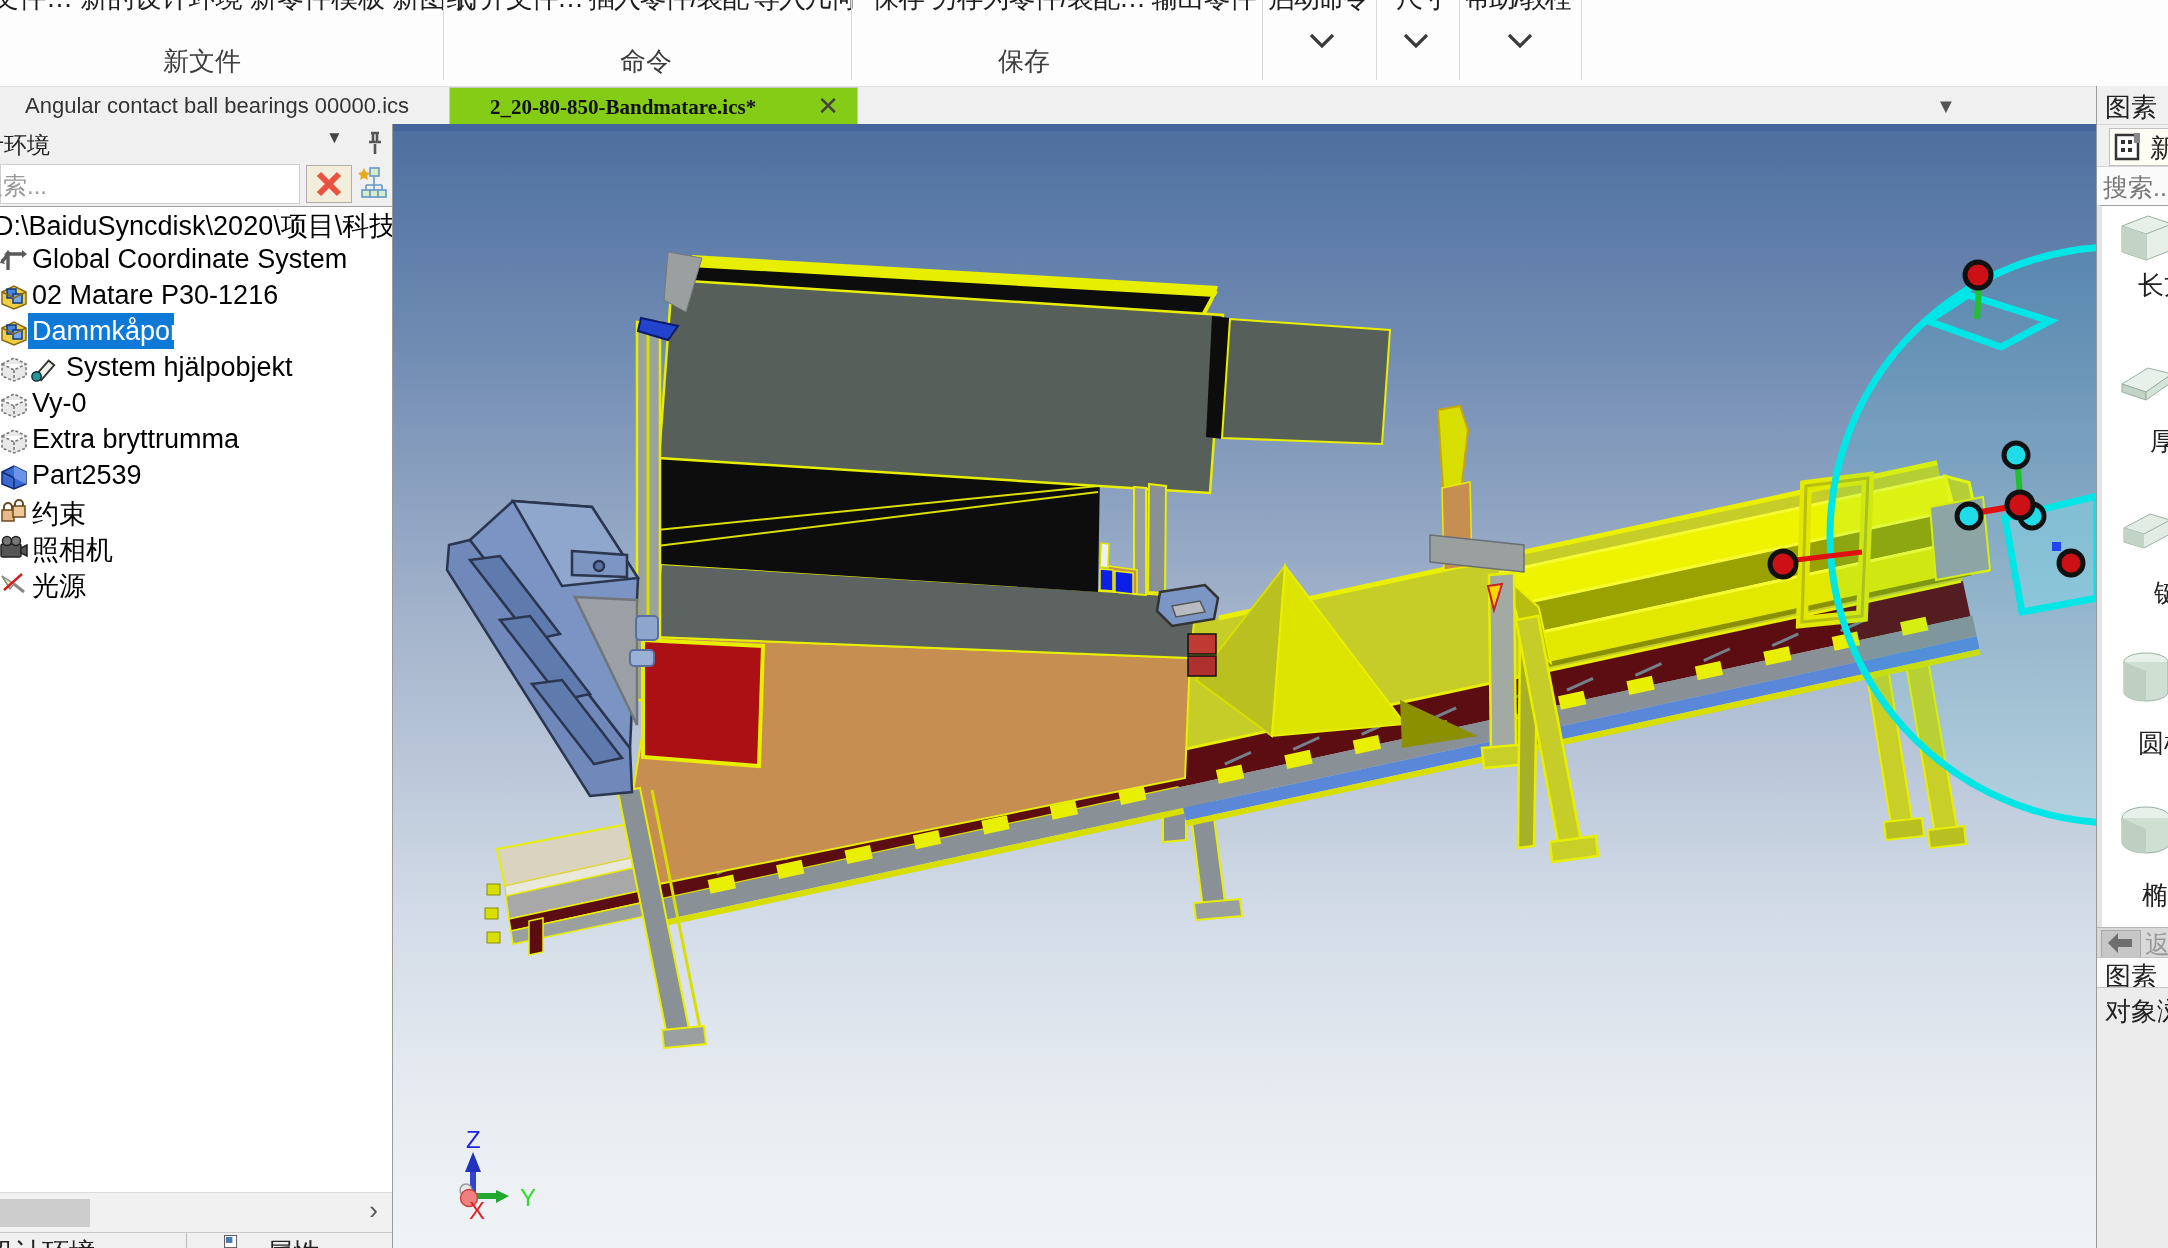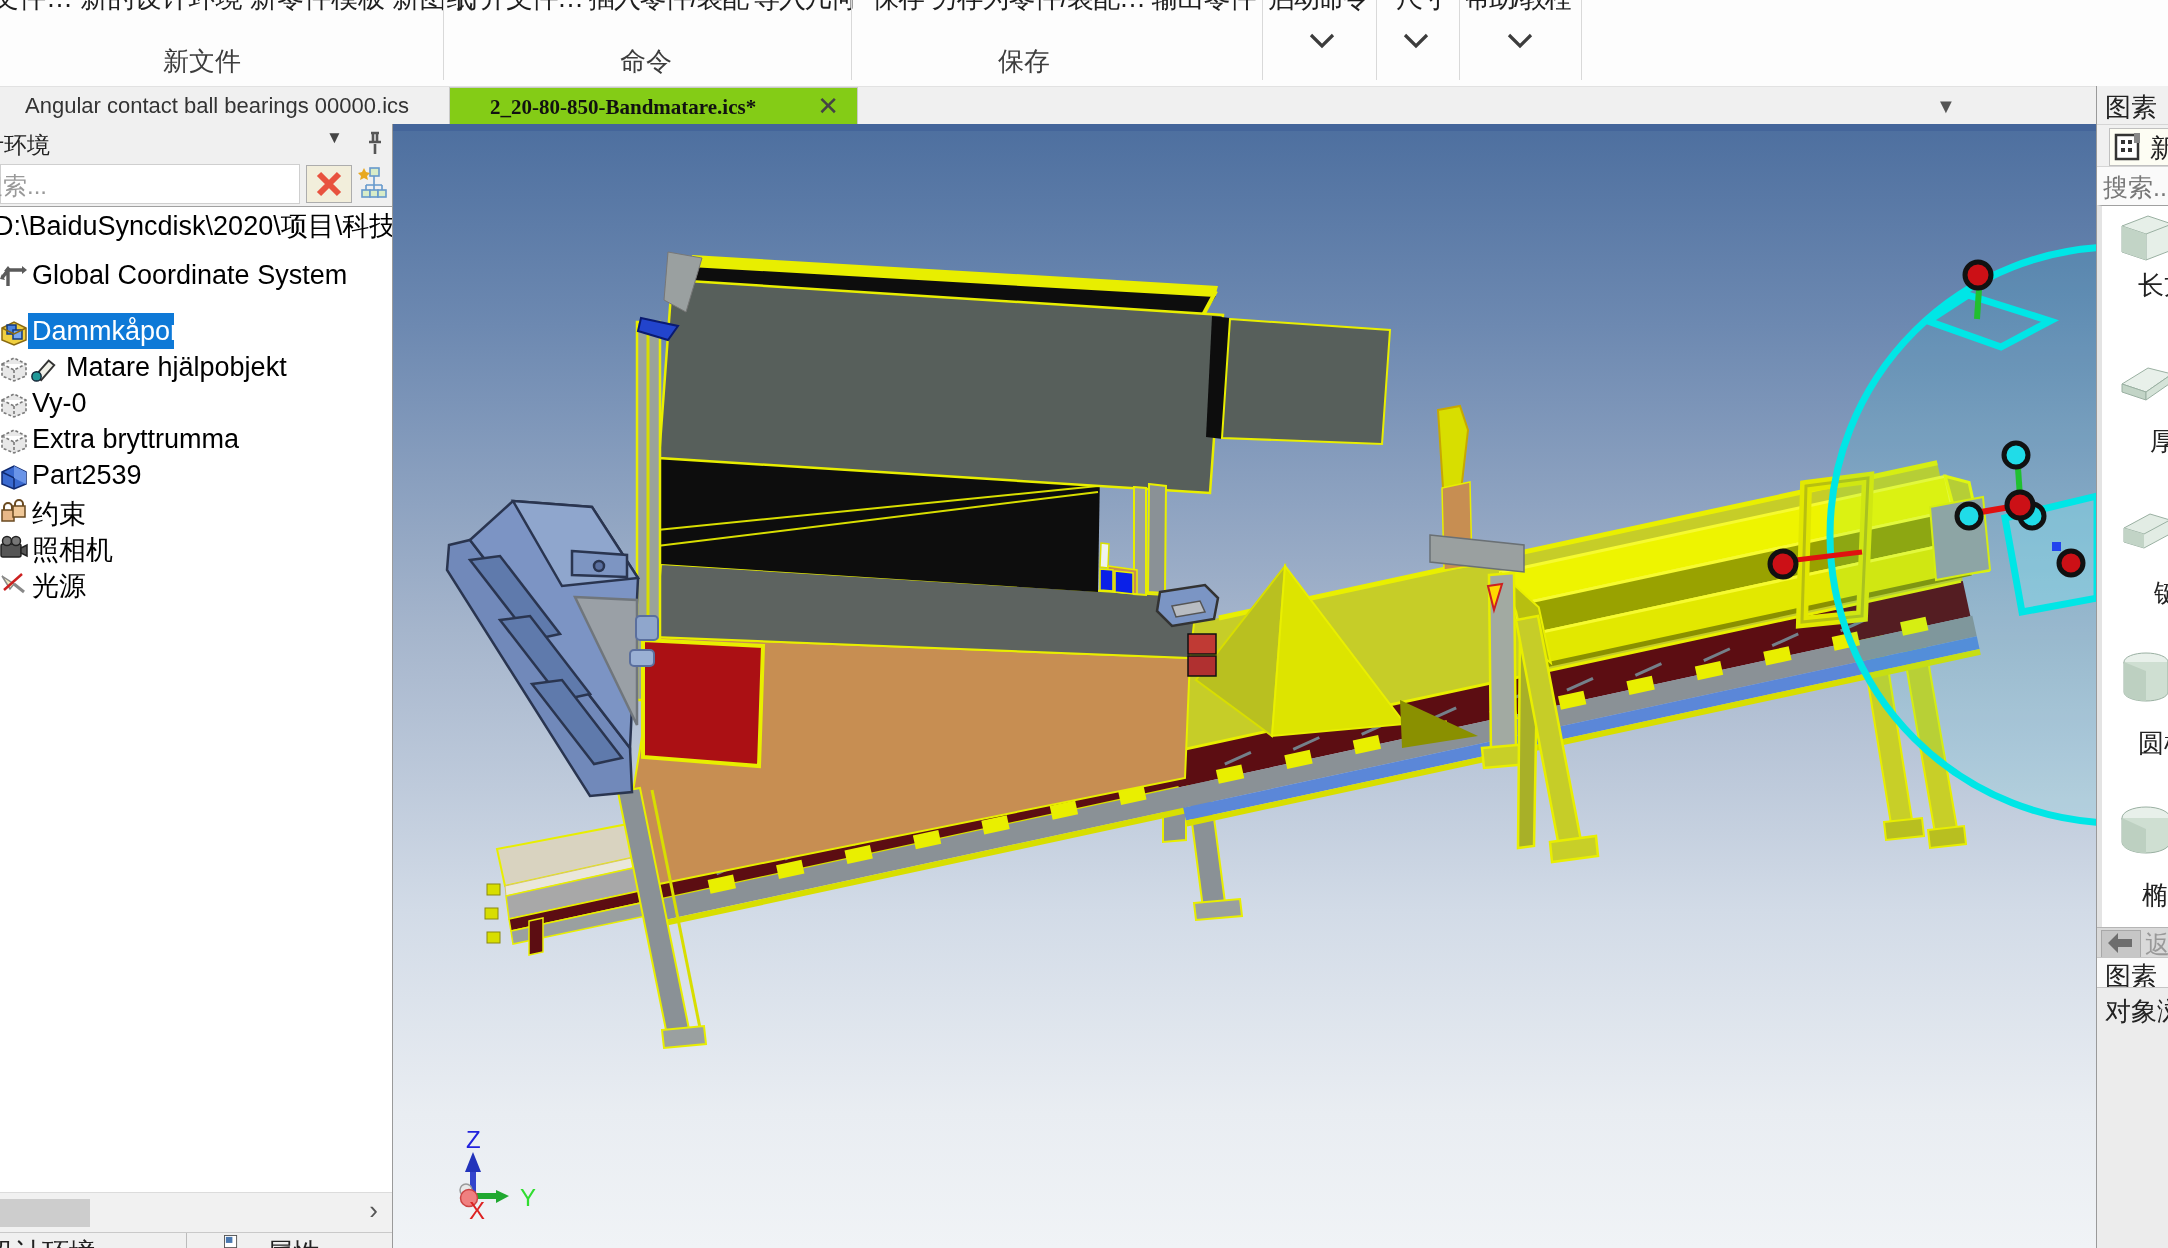--- a/index.html
+++ b/index.html
@@ -107,48 +107,57 @@
             <rect x="14" y="25" width="8" height="7"></rect>
             <rect x="22" y="25" width="8" height="7"></rect>
         </g>
         <path d="M8 3 l2 4 4 1 -3 3 1 4 -4 -2 -4 2 1 -4 -3 -3 4 -1 z" fill="#e8a820"></path>
       </svg>
     </div>
     <div id="lptree">
       <div class="trow" style="top:0px;">
           <span class="txt" style="left:-6px;">D:\BaiduSyncdisk\2020\项目\科技部</span>
         </div>
-      <div class="trow" style="top:52px;padding-left:12px;">
+      <div class="trow" style="top:36px;padding-left:12px;">
           <svg class="ticon" viewBox="0 0 28 28">
             <g stroke="#5a5a5a" stroke-width="3.4" fill="none">
               <path d="M8 24 V8 M8 8 h14 M8 8 L2 16"></path>
               <path d="M8 4 l-4 5 8 0 z M22 4 l5 4 -5 4 z M2 12 l-2 5 5 1 z" fill="#5a5a5a" stroke="none"></path>
             </g>
           </svg>
           <span class="txt" style="left:32px;">Global Coordinate System</span>
         </div>
-      <div class="trow" style="top:108px;">
-          <div style="position:absolute;left:28px;top:-2px;width:146px;height:36px;background:#0e79d7;"></div>
+      <div class="trow" style="top:72px;">
           <svg class="ticon" viewBox="0 0 28 28">
             <path d="M2 10 L14 4 26 10 26 22 14 27 2 22 Z" fill="#f0d040" stroke="#8a6a10" stroke-width="1.5"></path>
             <rect x="7" y="7" width="9" height="9" fill="#4a84e0" stroke="#123a80" stroke-width="1.5"></rect>
             <rect x="13" y="12" width="9" height="9" fill="#78a8f0" stroke="#123a80" stroke-width="1.5"></rect>
             <path d="M2 10 L14 16 26 10" fill="none" stroke="#8a6a10" stroke-width="1.5"></path>
           </svg>
+          <span class="txt" style="left:32px;">02 Matare P30-1216</span>
+        </div>
+      <div class="trow" style="top:108px;">
+          <div style="position:absolute;left:28px;top:-2px;width:146px;height:36px;background:#0e79d7;"></div>
+          <svg class="ticon" viewBox="0 0 28 28">
+            <path d="M2 10 L14 4 26 10 26 22 14 27 2 22 Z" fill="#f0d040" stroke="#8a6a10" stroke-width="1.5"></path>
+            <rect x="7" y="7" width="9" height="9" fill="#4a84e0" stroke="#123a80" stroke-width="1.5"></rect>
+            <rect x="13" y="12" width="9" height="9" fill="#78a8f0" stroke="#123a80" stroke-width="1.5"></rect>
+            <path d="M2 10 L14 16 26 10" fill="none" stroke="#8a6a10" stroke-width="1.5"></path>
+          </svg>
           <span class="txt" style="left:32px;color:#fff;">Dammkåpor</span>
         </div>
       <div class="trow" style="top:144px;">
           <svg class="ticon" viewBox="0 0 28 28">
             <path d="M2 10 L14 4 26 10 26 22 14 27 2 22 Z M2 10 L14 16 26 10 M14 16 V27" fill="#e8e8e8" stroke="#7a7a7a" stroke-width="1.6" stroke-dasharray="3 2"></path>
           </svg>
           <svg class="ticon" style="left:30px;" viewBox="0 0 30 28">
             <path d="M6 22 L20 6 l6 5 -14 16z" fill="#f0f0e8" stroke="#333" stroke-width="2"></path>
             <circle cx="7" cy="23" r="5" fill="#209898" stroke="#123" stroke-width="1.5"></circle>
           </svg>
-          <span class="txt" style="left:66px;">Matare hjälpobjekt</span>
+          <span class="txt" style="left:66px;">System hjälpobjekt</span>
         </div>
       <div class="trow" style="top:180px;">
           <svg class="ticon" viewBox="0 0 28 28">
             <path d="M2 10 L14 4 26 10 26 22 14 27 2 22 Z M2 10 L14 16 26 10 M14 16 V27" fill="#e8e8e8" stroke="#7a7a7a" stroke-width="1.6" stroke-dasharray="3 2"></path>
           </svg>
           <span class="txt" style="left:32px;">Vy-0</span>
         </div>
       <div class="trow" style="top:216px;">
           <svg class="ticon" viewBox="0 0 28 28">
             <path d="M2 10 L14 4 26 10 26 22 14 27 2 22 Z M2 10 L14 16 26 10 M14 16 V27" fill="#e8e8e8" stroke="#7a7a7a" stroke-width="1.6" stroke-dasharray="3 2"></path>

